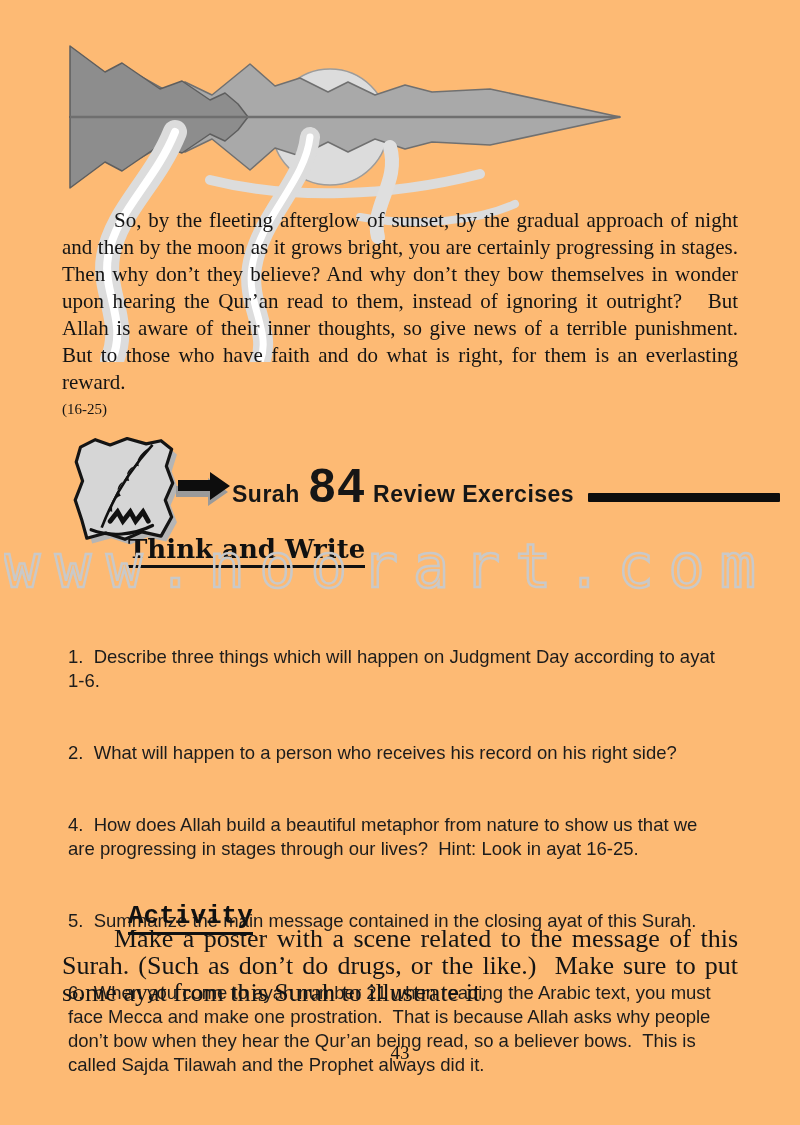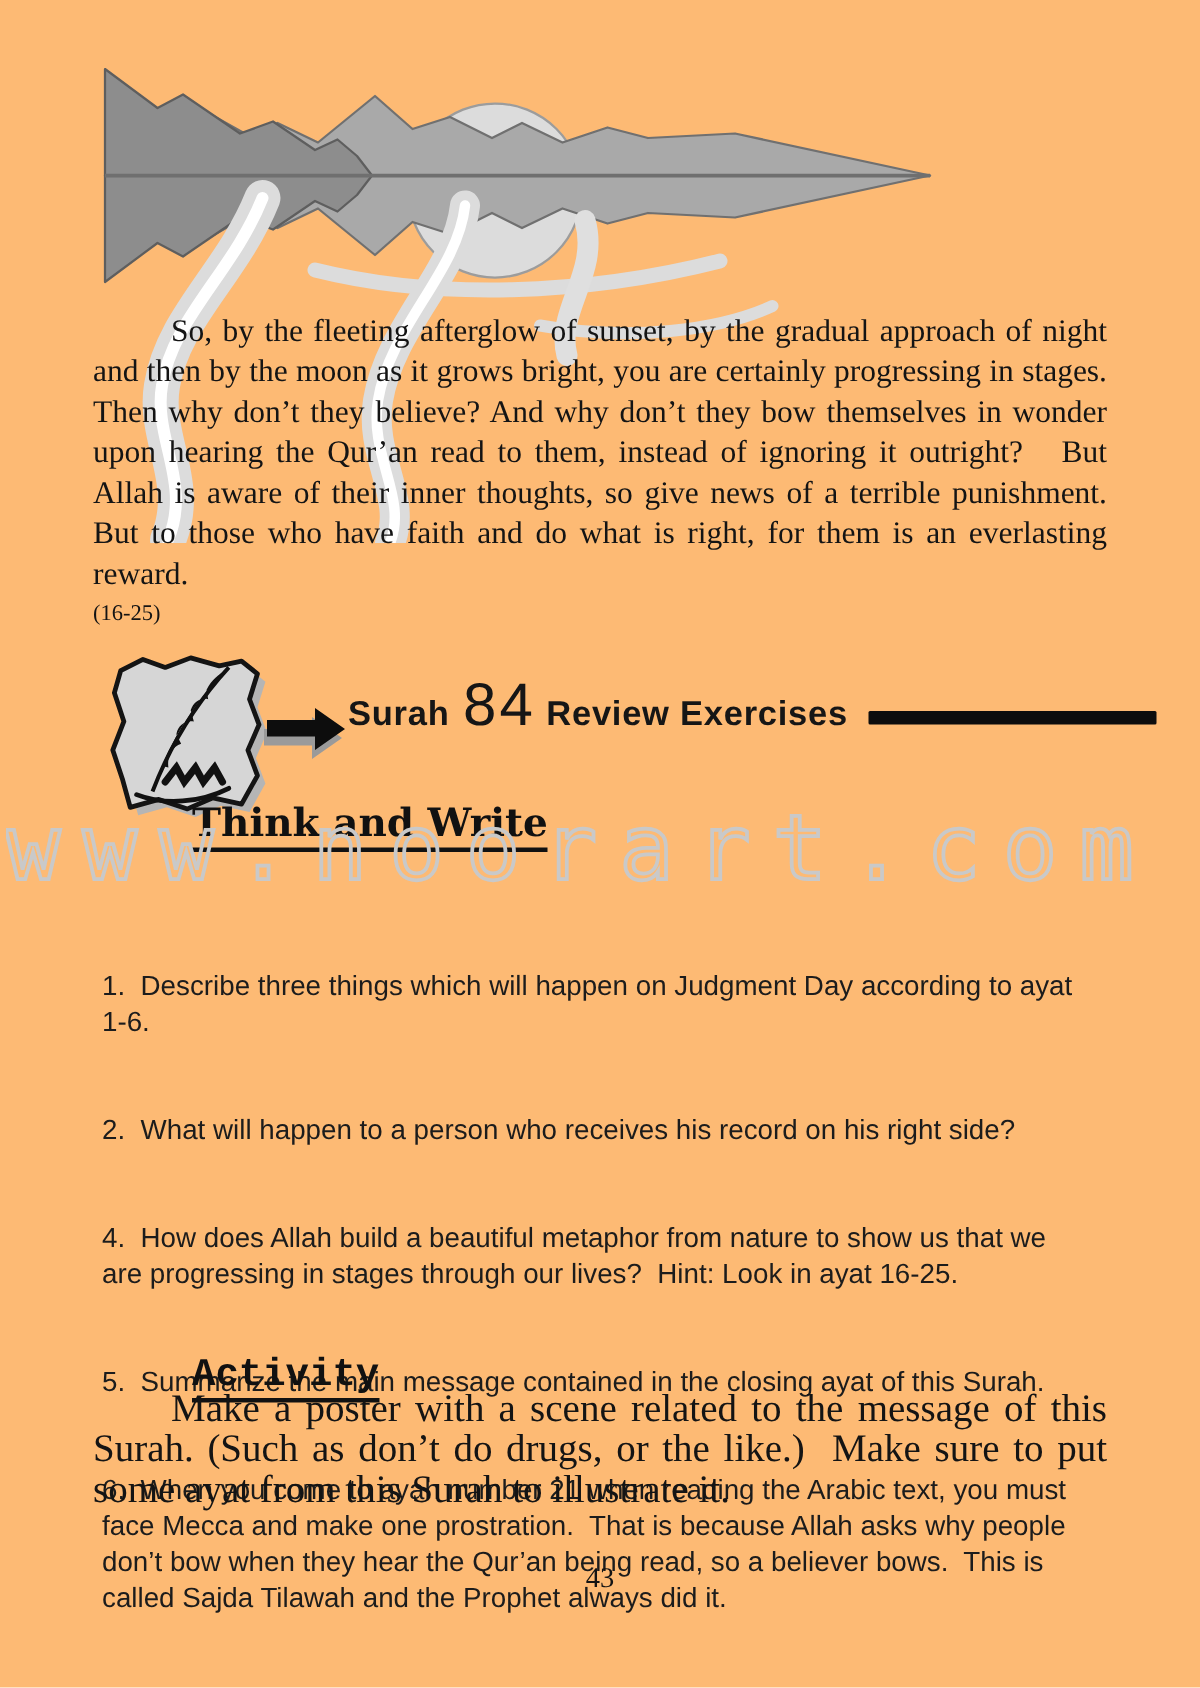--- a/index.html
+++ b/index.html
@@ -13,25 +13,25 @@
   .passage{
     position:absolute;left:62px;top:186px;width:676px;z-index:2;
     font-size:21px;line-height:27px;text-align:justify;white-space:pre-wrap;
   }
   .passage .body{display:block;text-indent:52px;}
   .ayat-ref{display:block;font-size:15px;line-height:20px;margin-top:3px;text-indent:0;text-align:left;}
   
   #quill{position:absolute;left:72px;top:433px;width:106px;height:114px;z-index:2;}
   #arrow{position:absolute;left:176px;top:470px;width:56px;height:37px;z-index:2;}
   .surah-row{
-    position:absolute;left:232px;top:448px;z-index:2;display:flex;align-items:baseline;
+    position:absolute;left:232px;top:458px;z-index:2;display:flex;align-items:baseline;
     font-family:"Liberation Sans",sans-serif;color:#161616;white-space:nowrap;justify-content:flex-end;
   }
   .surah-prefix,.surah-suffix{font-size:23px;font-weight:600;letter-spacing:0.5px;}
-  .surah-number{font-size:40px;font-weight:400;letter-spacing:2px;margin:0 7px 0 9px;}
+  .surah-number{font-size:48px;font-weight:700;letter-spacing:2px;margin:0 7px 0 9px;}
   .header-rule{width:192px;height:9px;background:#0d0d0d;margin-left:14px;border-radius:1px;}
   
   .watermark{
     position:absolute;left:4px;top:534px;width:800px;z-index:6;
     font-family:"DejaVu Sans Mono",monospace;font-size:60px;line-height:64px;
     letter-spacing:15px;white-space:nowrap;overflow:hidden;
     color:transparent;-webkit-text-stroke:2.5px #c9c9c9;pointer-events:none;
   }
   
   .sub-heading{

